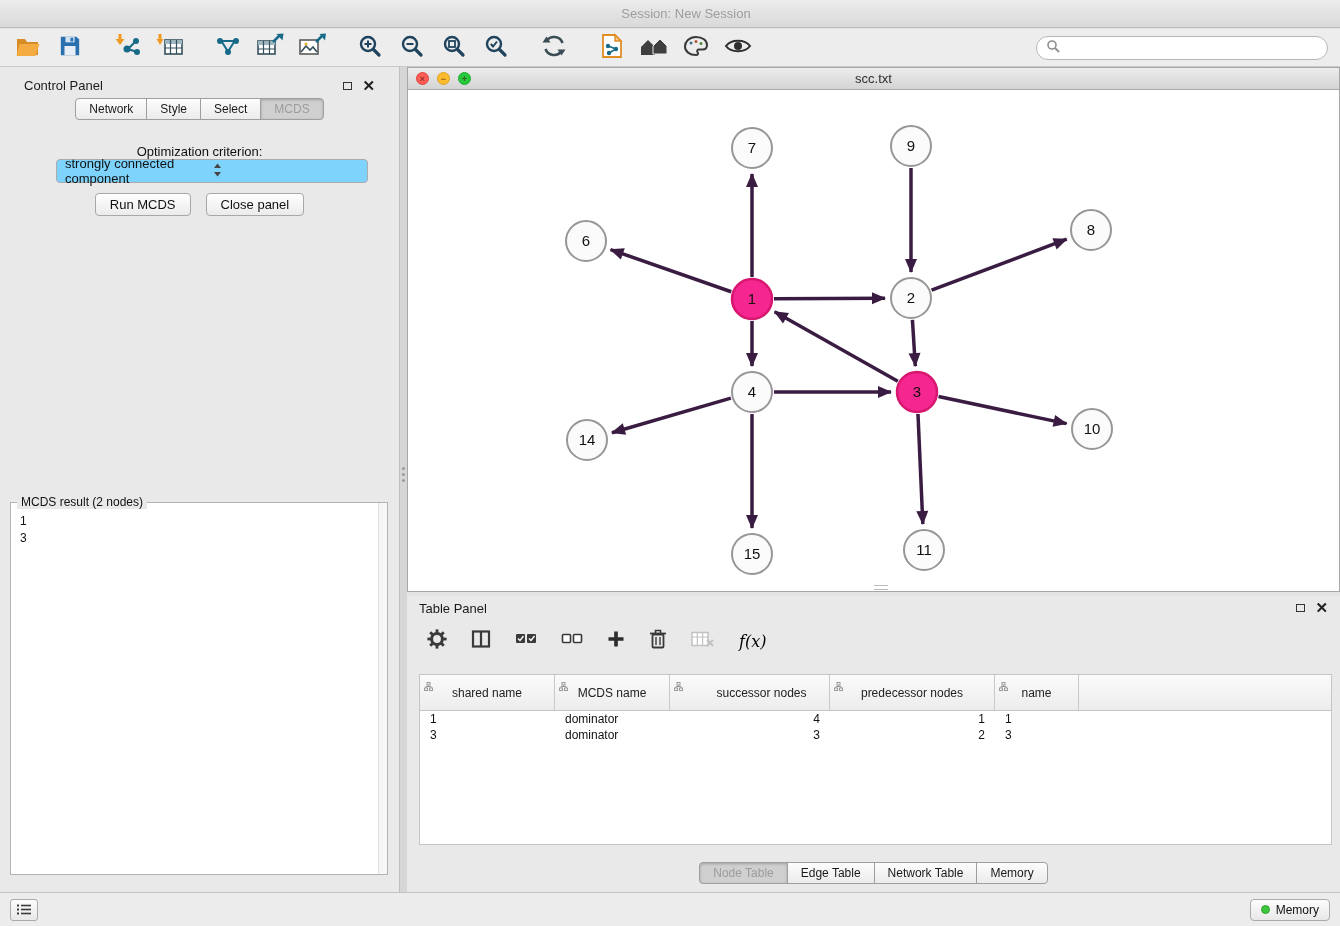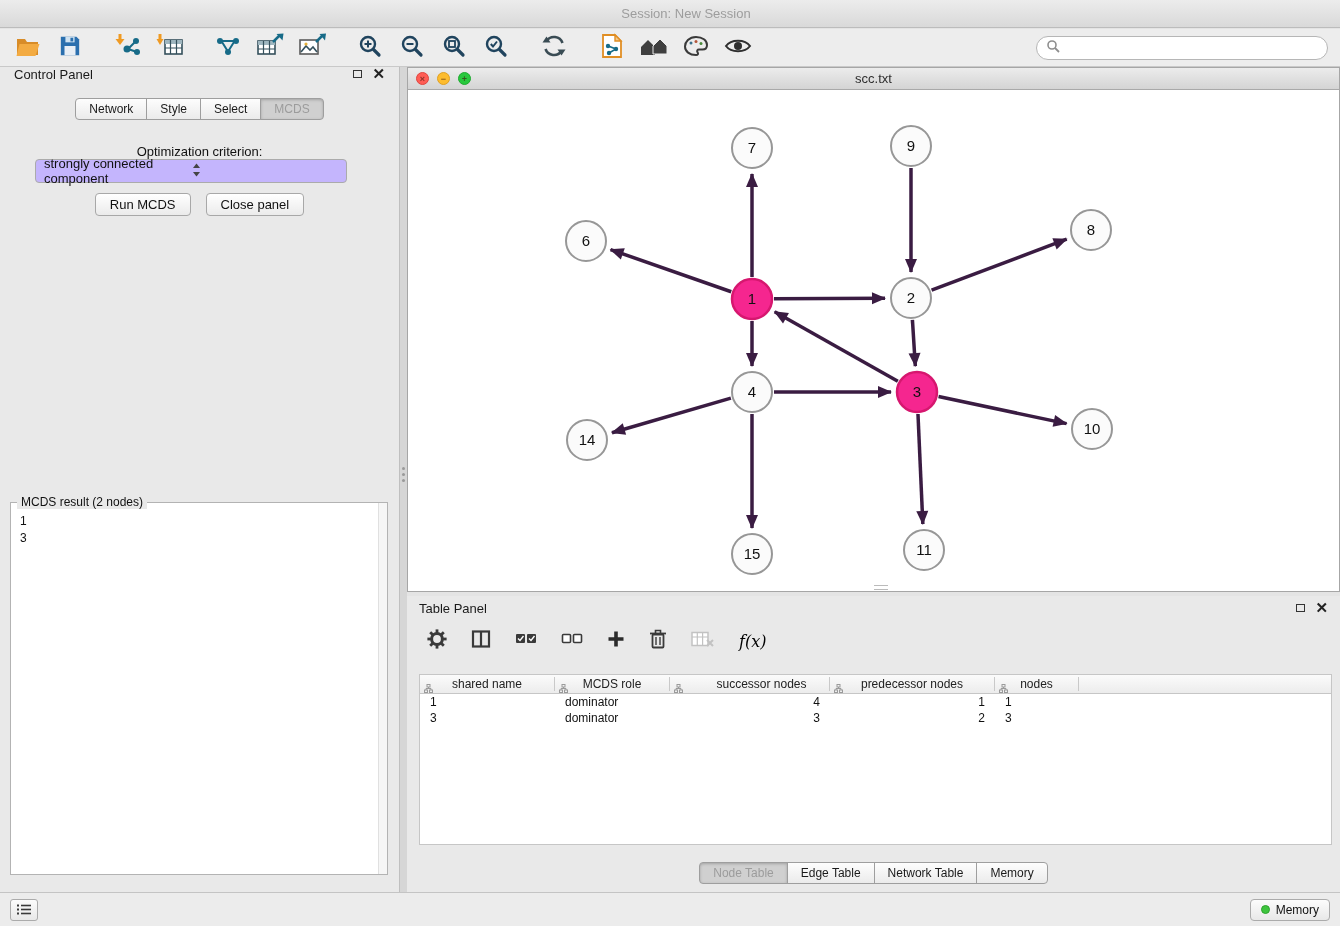--- a/index.html
+++ b/index.html
@@ -20,36 +20,36 @@
     margin-right:10px; border-radius:4px; cursor:default; }
   .tb-gap { width:16px; }
   .search-box { margin-left:auto; width:292px; height:24px; border:1px solid #b6b6b6;
     border-radius:13px; background:#fff; display:flex; align-items:center; padding:0 9px; }
   .search-box input { border:none; outline:none; flex:1; font-size:12px; margin-left:6px;
     font-family:"Liberation Sans",sans-serif; background:transparent; }
 
   
   .control-panel { position:absolute; left:0; top:67px; width:400px; height:825px;
     background:#e9e9e9; border-right:1px solid #bfbfbf; }
-  .panel-header { height:26px; display:flex; align-items:flex-start; padding:0 14px;
+  .panel-header { height:26px; display:flex; align-items:flex-end; padding:0 24px;
     font-size:13px; color:#1a1a1a; }
   .panel-header-icons { margin-left:auto; display:flex; gap:10px; align-items:center; }
   .float-box { display:inline-block; width:9px; height:8px; border:1.5px solid #333; }
   .close-x { font-size:15px; font-weight:bold; color:#222; line-height:14px; }
 
   .cp-tabs { display:flex; justify-content:center; margin-top:5px; }
   .tab { padding:3px 13px; font-size:12px; color:#1a1a1a; border:1px solid #9e9e9e;
     background:linear-gradient(#fdfdfd,#ebebeb); margin-left:-1px; }
   .tab:first-child { border-radius:4px 0 0 4px; margin-left:0; }
   .tab:last-child { border-radius:0 4px 4px 0; }
   .tab.active { background:#d0d0d0; color:#9c9c9c; box-shadow:inset 0 1px 3px rgba(0,0,0,.22); }
 
   .opt-label { text-align:center; margin-top:24px; font-size:13px; color:#111; }
-  .criterion-select { position:absolute; left:35px; top:92px; width:312px; height:24px;
-    background:#c4b5fd; border:1px solid #ababab; border-radius:4px; display:flex;
+  .criterion-select { position:absolute; left:56px; top:92px; width:312px; height:24px;
+    background:#7dd3fc; border:1px solid #ababab; border-radius:4px; display:flex;
     align-items:center; padding:0 8px; font-size:13px; color:#111; }
   .criterion-select span { flex:1; }
   .cp-buttons { position:absolute; top:126px; left:0; width:100%; display:flex;
     justify-content:center; gap:15px; }
   .btn { padding:3px 14px; font-size:13px; color:#111; background:linear-gradient(#ffffff,#ebebeb);
     border:1px solid #a8a8a8; border-radius:4px; }
 
   .result-group { position:absolute; left:10px; top:435px; width:378px; height:373px;
     border:1px solid #b3b3b3; background:#fff; }
   .result-title { position:absolute; top:-8px; left:6px; background:#e9e9e9;
@@ -79,22 +79,22 @@
     border-top:1px solid #bbb; border-bottom:1px solid #bbb; }
 
   
   .table-panel { position:absolute; left:407px; top:596px; width:933px; height:296px; background:#e9e9e9; }
   .tp-header { height:24px; display:flex; align-items:center; padding:0 12px; font-size:13px; color:#1a1a1a; }
   .tp-toolbar { height:42px; display:flex; align-items:center; padding-left:20px; gap:24px; }
   .fx-label { font-family:"DejaVu Serif", serif; font-style:italic; font-size:16px; color:#000000; }
 
   .table-region { position:absolute; left:12px; right:8px; top:78px; bottom:47px;
     background:#fff; border:1px solid #c6c6c6; overflow:hidden; }
-  .thead { display:flex; height:19px; background:linear-gradient(#fbfbfb,#ececec);
-    border-bottom:1px solid #c6c6c6;align-items:center; }
+  .thead { display:flex; height:36px; background:linear-gradient(#fbfbfb,#ececec);
+    border-bottom:1px solid #c6c6c6; }
   .th { position:relative; border-right:1px solid #c9c9c9; font-size:12px; color:#222;
     display:flex; align-items:center; justify-content:center; }
   .th .attr-icon { position:absolute; left:4px; top:5px; }
   .tr { display:flex; height:16px; }
   .td { font-size:12px; line-height:16px; padding:0 10px; color:#111; overflow:hidden; }
   .c0 { width:135px; } .c1 { width:115px; } .c2 { width:160px; text-align:right; }
   .c3 { width:165px; text-align:right; } .c4 { width:84px; }
 
   .tp-tabs { position:absolute; left:0; right:0; bottom:8px; display:flex; justify-content:center; }
 
@@ -447,21 +447,21 @@
         </div>
         <div class="th c1">
           <span class="attr-icon"><svg width="9" height="9" viewBox="0 0 9 9">
                 <g stroke="#9a9a9a" fill="none">
                   <rect x="3" y="0.5" width="3" height="2.5"></rect>
                   <rect x="0.5" y="6" width="3" height="2.5"></rect>
                   <rect x="5.5" y="6" width="3" height="2.5"></rect>
                   <path d="M4.5,3 v1.5 M2,6 v-1.5 h5 v1.5"></path>
                 </g>
               </svg></span>
-          <span>MCDS role</span>
+          <span>MCDS name</span>
         </div>
         <div class="th c2">
           <span class="attr-icon"><svg width="9" height="9" viewBox="0 0 9 9">
                 <g stroke="#9a9a9a" fill="none">
                   <rect x="3" y="0.5" width="3" height="2.5"></rect>
                   <rect x="0.5" y="6" width="3" height="2.5"></rect>
                   <rect x="5.5" y="6" width="3" height="2.5"></rect>
                   <path d="M4.5,3 v1.5 M2,6 v-1.5 h5 v1.5"></path>
                 </g>
               </svg></span>
@@ -480,21 +480,21 @@
         </div>
         <div class="th c4">
           <span class="attr-icon"><svg width="9" height="9" viewBox="0 0 9 9">
                 <g stroke="#9a9a9a" fill="none">
                   <rect x="3" y="0.5" width="3" height="2.5"></rect>
                   <rect x="0.5" y="6" width="3" height="2.5"></rect>
                   <rect x="5.5" y="6" width="3" height="2.5"></rect>
                   <path d="M4.5,3 v1.5 M2,6 v-1.5 h5 v1.5"></path>
                 </g>
               </svg></span>
-          <span>nodes</span>
+          <span>name</span>
         </div>
       </div>
       <div class="tr">
         <div class="td c0">1</div>
         <div class="td c1">dominator</div>
         <div class="td c2">4</div>
         <div class="td c3">1</div>
         <div class="td c4">1</div>
       </div>
       <div class="tr">

